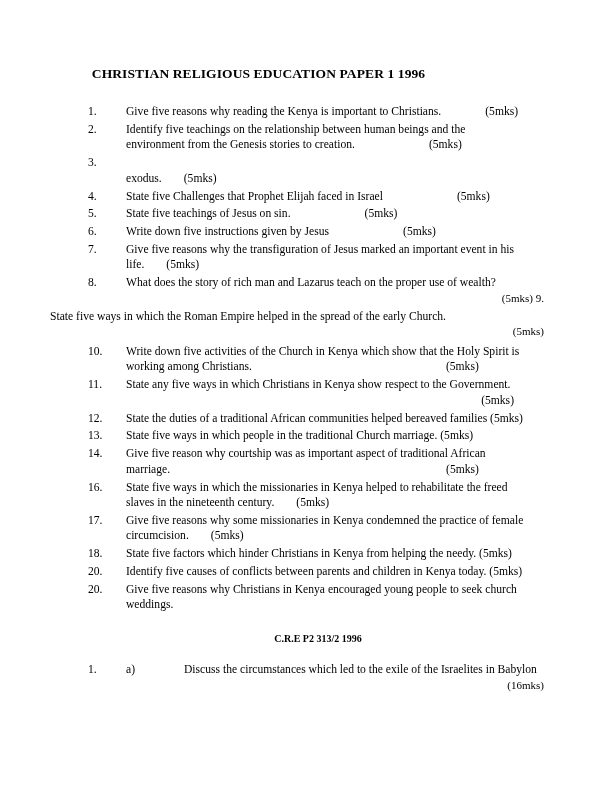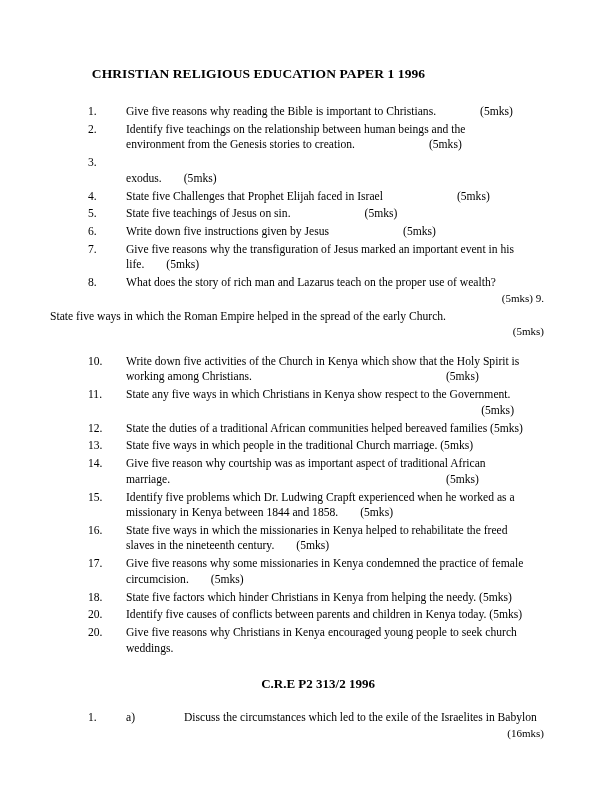--- a/index.html
+++ b/index.html
@@ -50,21 +50,21 @@
   .q .num {
     width: 38px;
     flex: 0 0 38px;
   }
   .q .txt {
     flex: 1 1 auto;
   }
   .full-line {
     font-size: 11.6px;
     line-height: 15.6px;
-    margin-bottom: 14px;
+    margin-bottom: 4px;
   }
   .marks-right-indent {
     display: block;
     text-align: right;
     padding-right: 34px;
     font-size: 11.6px;
     line-height: 15.6px;
   }
   .marks-right-indent2 {
     display: block;
@@ -80,21 +80,21 @@
   .gap-inline-sm {
     display: inline-block;
     width: 22px;
   }
   .gap-inline-lg {
     display: inline-block;
     width: 74px;
   }
   .subheading {
     text-align: center;
-    font-size: 13px;
+    font-size: 10px;
     font-weight: bold;
     margin-top: 20px;
     margin-bottom: 18px;
   }
   .sub-q {
     display: flex;
     align-items: flex-start;
     font-size: 11.6px;
     line-height: 15.6px;
   }
@@ -115,21 +115,21 @@
 
 <div class="page">
 
   <div class="title">CHRISTIAN RELIGIOUS EDUCATION PAPER 1 1996</div>
 
   <div class="body-block">
 
     <div class="q">
       <span class="num">1.</span>
       <span class="txt">
-        <span>Give five reasons why reading the Bible is important to Christians.</span><span class="gap-inline"></span><span>(5mks)</span>
+        <span>Give five reasons why reading the Kenya is important to Christians.</span><span class="gap-inline"></span><span>(5mks)</span>
       </span>
     </div>
 
     <div class="q">
       <span class="num">2.</span>
       <span class="txt">
         <span>Identify five teachings on the relationship between human beings and the</span><br>
         <span>environment from the Genesis stories to creation.</span><span class="gap-inline-lg"></span><span>(5mks)</span>
       </span>
     </div>
@@ -211,27 +211,20 @@
     </div>
 
     <div class="q">
       <span class="num">14.</span>
       <span class="txt">
         <span>Give five reason why courtship was as important aspect of traditional African</span><br>
         <span>marriage.</span><span style="padding-left:276px">(5mks)</span>
       </span>
     </div>
 
-    <div class="q">
-      <span class="num">15.</span>
-      <span class="txt">
-        <span>Identify five problems which Dr. Ludwing Crapft experienced when he worked as a</span><br>
-        <span>missionary in Kenya between 1844 and 1858.</span><span class="gap-inline-sm"></span><span>(5mks)</span>
-      </span>
-    </div>
 
     <div class="q">
       <span class="num">16.</span>
       <span class="txt">
         <span>State five ways in which the missionaries in Kenya helped to rehabilitate the freed</span><br>
         <span>slaves in the nineteenth century.</span><span class="gap-inline-sm"></span><span>(5mks)</span>
       </span>
     </div>
 
     <div class="q">

